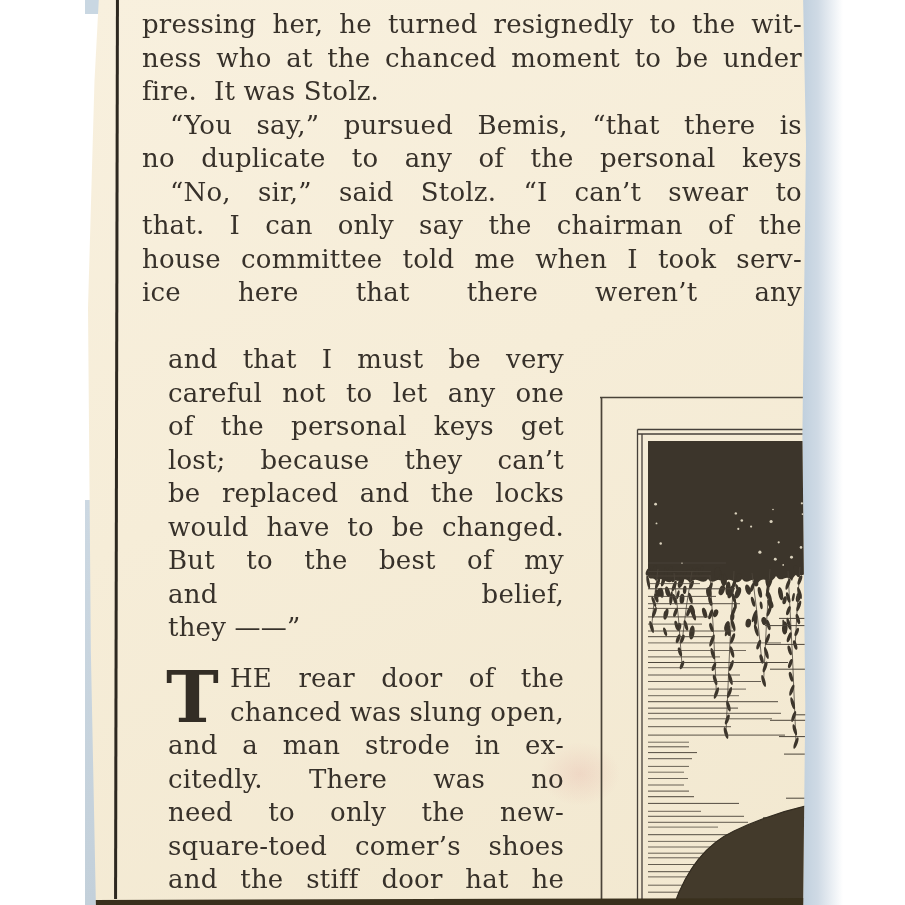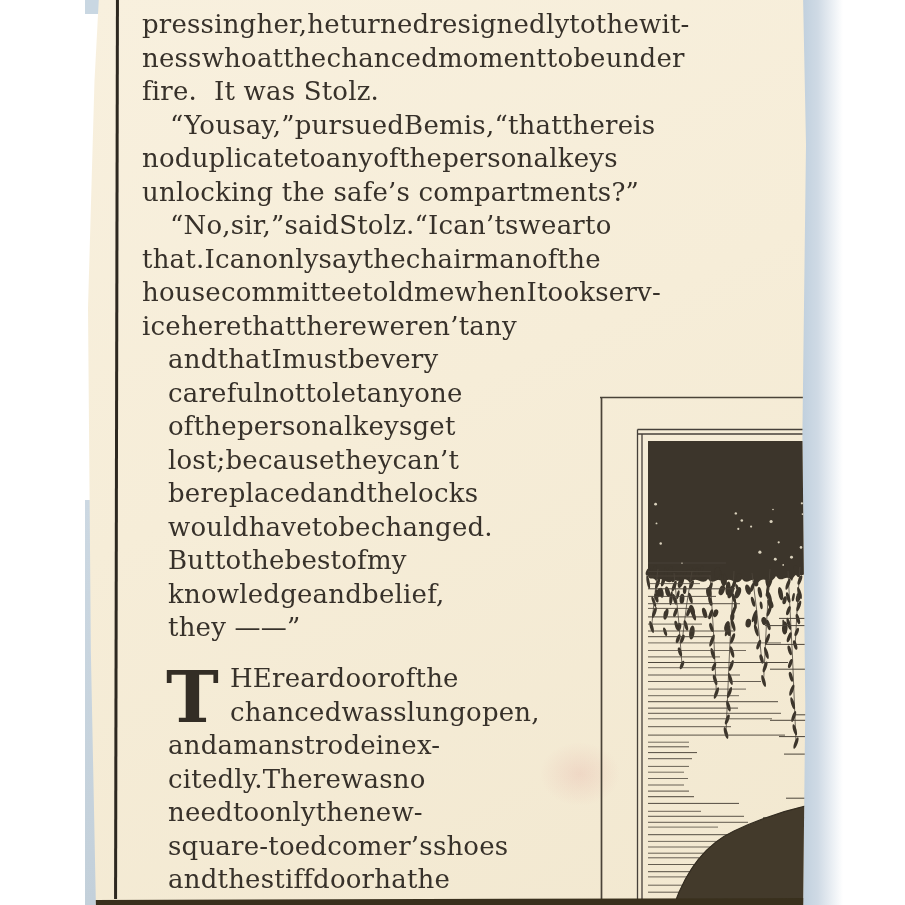--- a/index.html
+++ b/index.html
@@ -25,21 +25,21 @@
   .bottom-bar{position:absolute;left:2px;top:899px;width:716px;height:7px;
     background:#39301d;transform:rotate(-0.15deg);}
   .smudge{position:absolute;left:452px;top:742px;width:80px;height:64px;border-radius:50%;
     background:radial-gradient(closest-side,rgba(214,120,125,0.16),rgba(214,120,125,0));}
   
   .tblock{position:absolute;color:#37312a;font-size:26px;line-height:33.5px;letter-spacing:0.2px;}
   .block-wide{left:54px;top:8px;width:660px;}
   .block-narrow{left:80px;top:343px;width:396px;}
   .block-drop{left:80px;top:662px;width:396px;}
   .line{height:33.5px;white-space:pre;}
-  .line.j{display:flex;white-space:normal;}
+  .line.j{display:flex;justify-content:space-between;white-space:normal;}
   .line.ind{padding-left:28px;}
   .line.capgap{padding-left:62px;}
   .clip-top{position:absolute;left:54px;top:-26px;width:660px;}
   .dropcap{position:absolute;left:78px;top:662px;font-size:71px;line-height:1;
     color:#332d25;font-weight:600;}
   .illo{position:absolute;left:507px;top:391px;}
 </style>
 </head>
 <body>
 
@@ -99,21 +99,20 @@
       <div class="line j">
         <span>no</span>
         <span>duplicate</span>
         <span>to</span>
         <span>any</span>
         <span>of</span>
         <span>the</span>
         <span>personal</span>
         <span>keys</span>
       </div>
-      <div class="line">unlocking the safe’s compartments?”</div>
       <div class="line j ind">
         <span>“No,</span>
         <span>sir,”</span>
         <span>said</span>
         <span>Stolz.</span>
         <span>“I</span>
         <span>can’t</span>
         <span>swear</span>
         <span>to</span>
       </div>
@@ -193,21 +192,20 @@
       </div>
       <div class="line j">
         <span>But</span>
         <span>to</span>
         <span>the</span>
         <span>best</span>
         <span>of</span>
         <span>my</span>
       </div>
       <div class="line j">
-        <span>knowledge</span>
         <span>and</span>
         <span>belief,</span>
       </div>
       <div class="line">they ——”</div>
     </div>
 
   <div class="dropcap">T</div>
   <div class="tblock block-drop" id="drop-block">
       <div class="line j capgap">
         <span>HE</span>

